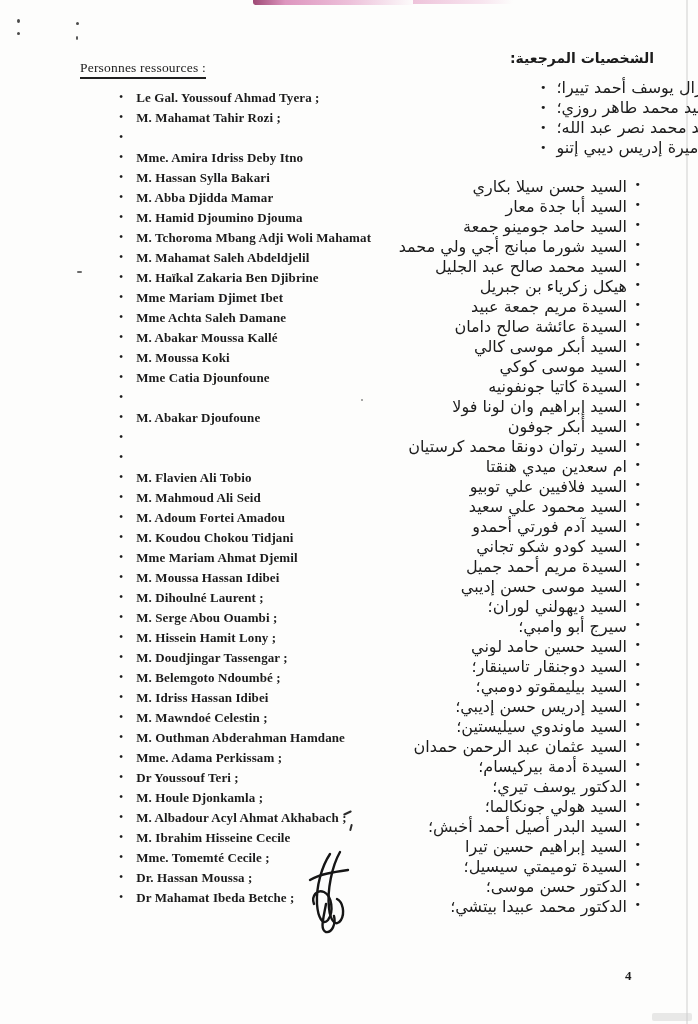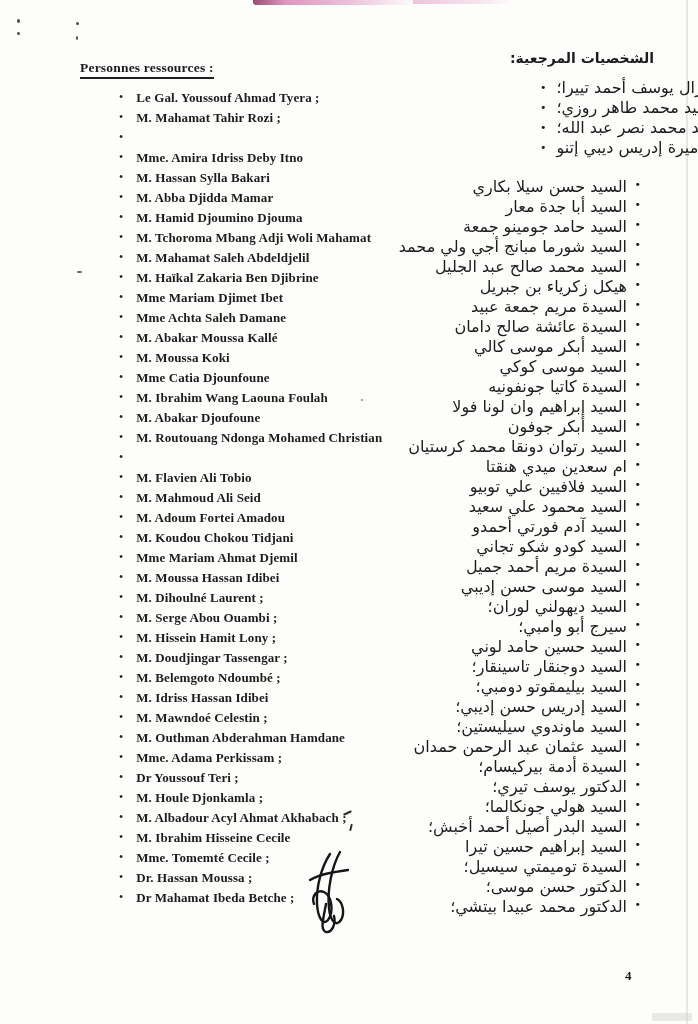--- a/index.html
+++ b/index.html
@@ -4,21 +4,21 @@
 <style>
   html,body { margin:0; padding:0; background:#ffffff; }
   .page {
     position:relative; width:698px; height:1024px;
     background:#fdfdfc; overflow:hidden;
     font-family:"Liberation Serif", serif; color:#1c1c1c;
   }
   
   .fr-header {
     position:absolute; left:80px; top:60px;
-    font-size:13.5px; font-weight:bold; letter-spacing:.2px;
+    font-size:13.5px; font-weight:normal; letter-spacing:.2px;
     border-bottom:2px solid #1f1f1f; padding-bottom:1px;
     white-space:nowrap;
   }
   .fr-list { position:absolute; left:119px; top:88px; margin:0; padding:0; list-style:none; }
   .fr-list li { display:flex; align-items:center; height:20px; gap:13px; }
   .fr-list .blt { font-size:12px; line-height:1; transform:translateY(-1px); }
   .fr-list .txt { font-size:13px; font-weight:600; white-space:nowrap; letter-spacing:.1px; }
   
   .ar-header {
     position:absolute; right:44px; top:50px; direction:rtl;
@@ -149,31 +149,29 @@
         <span class="txt">M. Moussa Koki</span>
       </li>
 
       <li>
         <span class="blt">•</span>
         <span class="txt">Mme Catia Djounfoune</span>
       </li>
 
       <li>
         <span class="blt">•</span>
-        <span class="txt">M. Ibrahim Wang Laouna Foulah</span>
       </li>
 
       <li>
         <span class="blt">•</span>
         <span class="txt">M. Abakar Djoufoune</span>
       </li>
 
       <li>
         <span class="blt">•</span>
-        <span class="txt">M. Routouang Ndonga Mohamed Christian</span>
       </li>
 
       <li>
         <span class="blt">•</span>
       </li>
 
       <li>
         <span class="blt">•</span>
         <span class="txt">M. Flavien Ali Tobio</span>
       </li>

